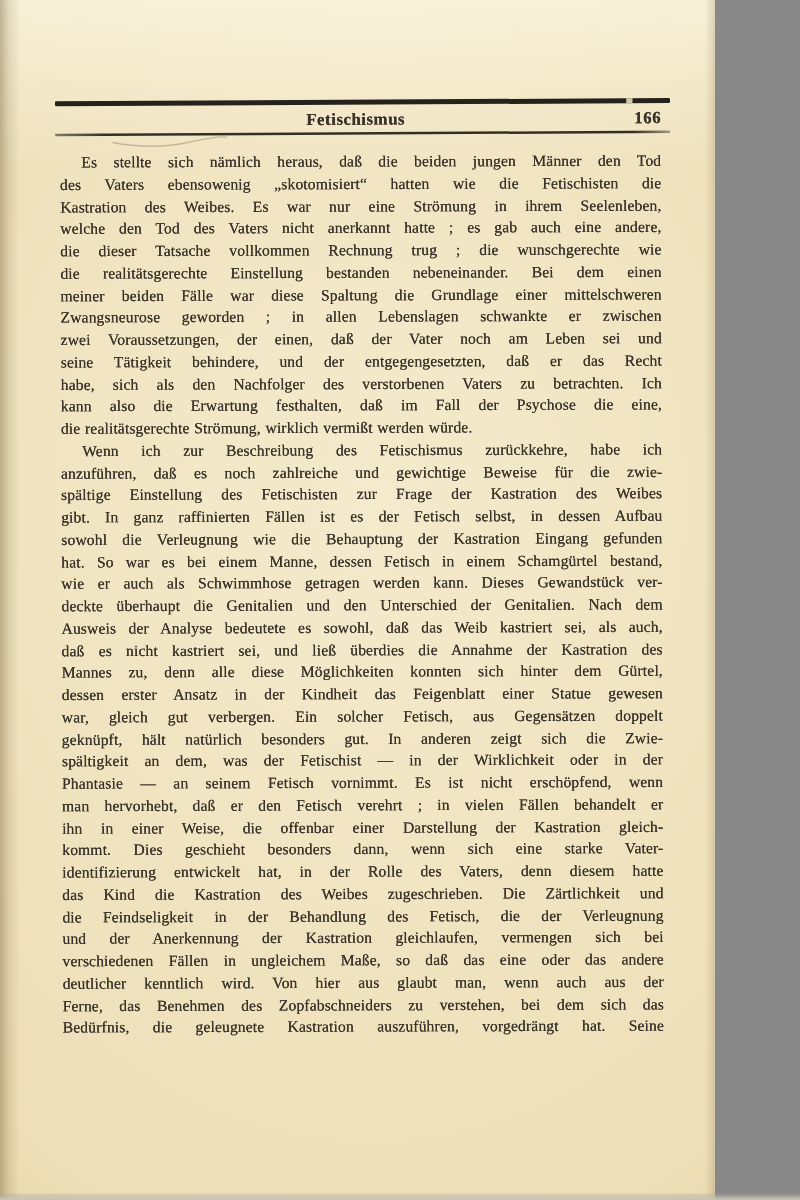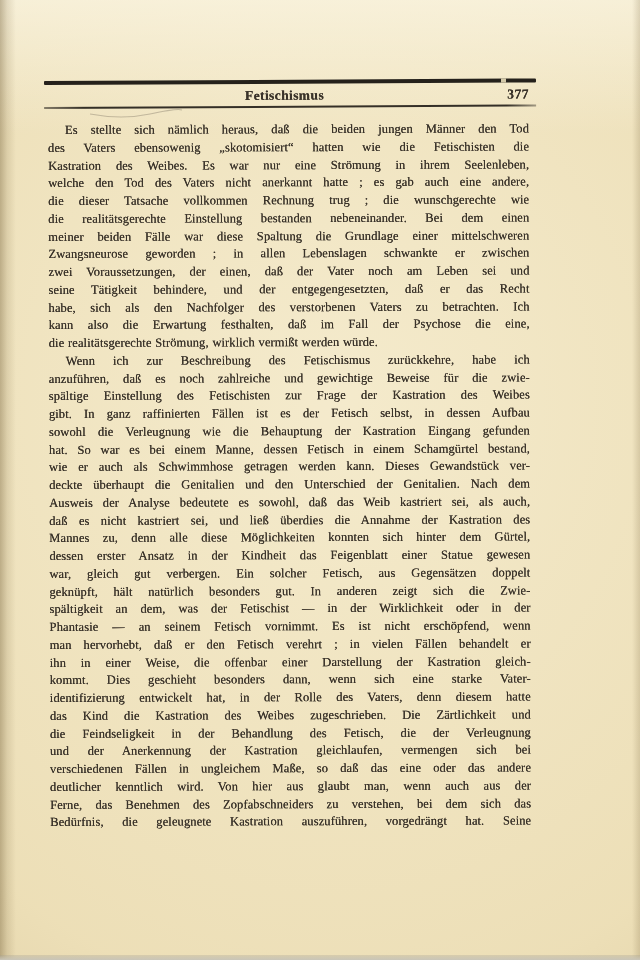--- a/index.html
+++ b/index.html
@@ -2,21 +2,21 @@
 <html lang="de" style="--paper: #f2e6c1; --ink: #3a332a; --rule: #25211b; --scan-edge: #c9c5b8;"><head>
 <meta charset="utf-8">
 <style>
   html, body { margin: 0; padding: 0; }
   body {
     width: 640px; height: 960px; overflow: hidden;
     background: #888;
     font-family: "Liberation Serif", "DejaVu Serif", serif;
   }
   #scan-page {
-    position: relative; width: 640px; height: 960px;
+    position: relative; width: 572px; height: 960px;
     background:
       linear-gradient(to bottom, rgba(255,252,240,0.55) 0%, rgba(255,252,240,0.0) 14%),
       radial-gradient(ellipse 120% 90% at 52% 42%, rgba(255,255,255,0.18) 0%, rgba(190,160,95,0.10) 70%, rgba(165,135,75,0.28) 100%),
       var(--paper, #f2e6c1);
     color: var(--ink, #3a332a);
   }
   
   #left-edge {
     position: absolute; left: 0; top: 0; width: 16px; height: 960px;
     background: linear-gradient(to right, rgba(105,85,45,0.38), rgba(105,85,45,0.14) 45%, rgba(105,85,45,0) 100%);
@@ -76,21 +76,21 @@
 </head>
 <body>
 
 <div id="scan-page">
 
   <div id="page-header">
     <div class="rule-thick"></div>
     <div class="rule-notch"></div>
     <div class="running-head">
       <span class="head-title">Fetischismus</span>
-      <span class="page-number">377</span>
+      <span class="page-number">166</span>
     </div>
     <div class="rule-thin"></div>
   </div>
 
   <svg id="scan-smudge" width="640" height="960" viewBox="0 0 640 960">
     <path d="M 90 114 Q 122 120 150 114 T 182 110" fill="none" stroke="#5f564a" stroke-width="1.1" opacity="0.32"></path>
   </svg>
 
   <div id="page-body">
       <div class="paragraph">

